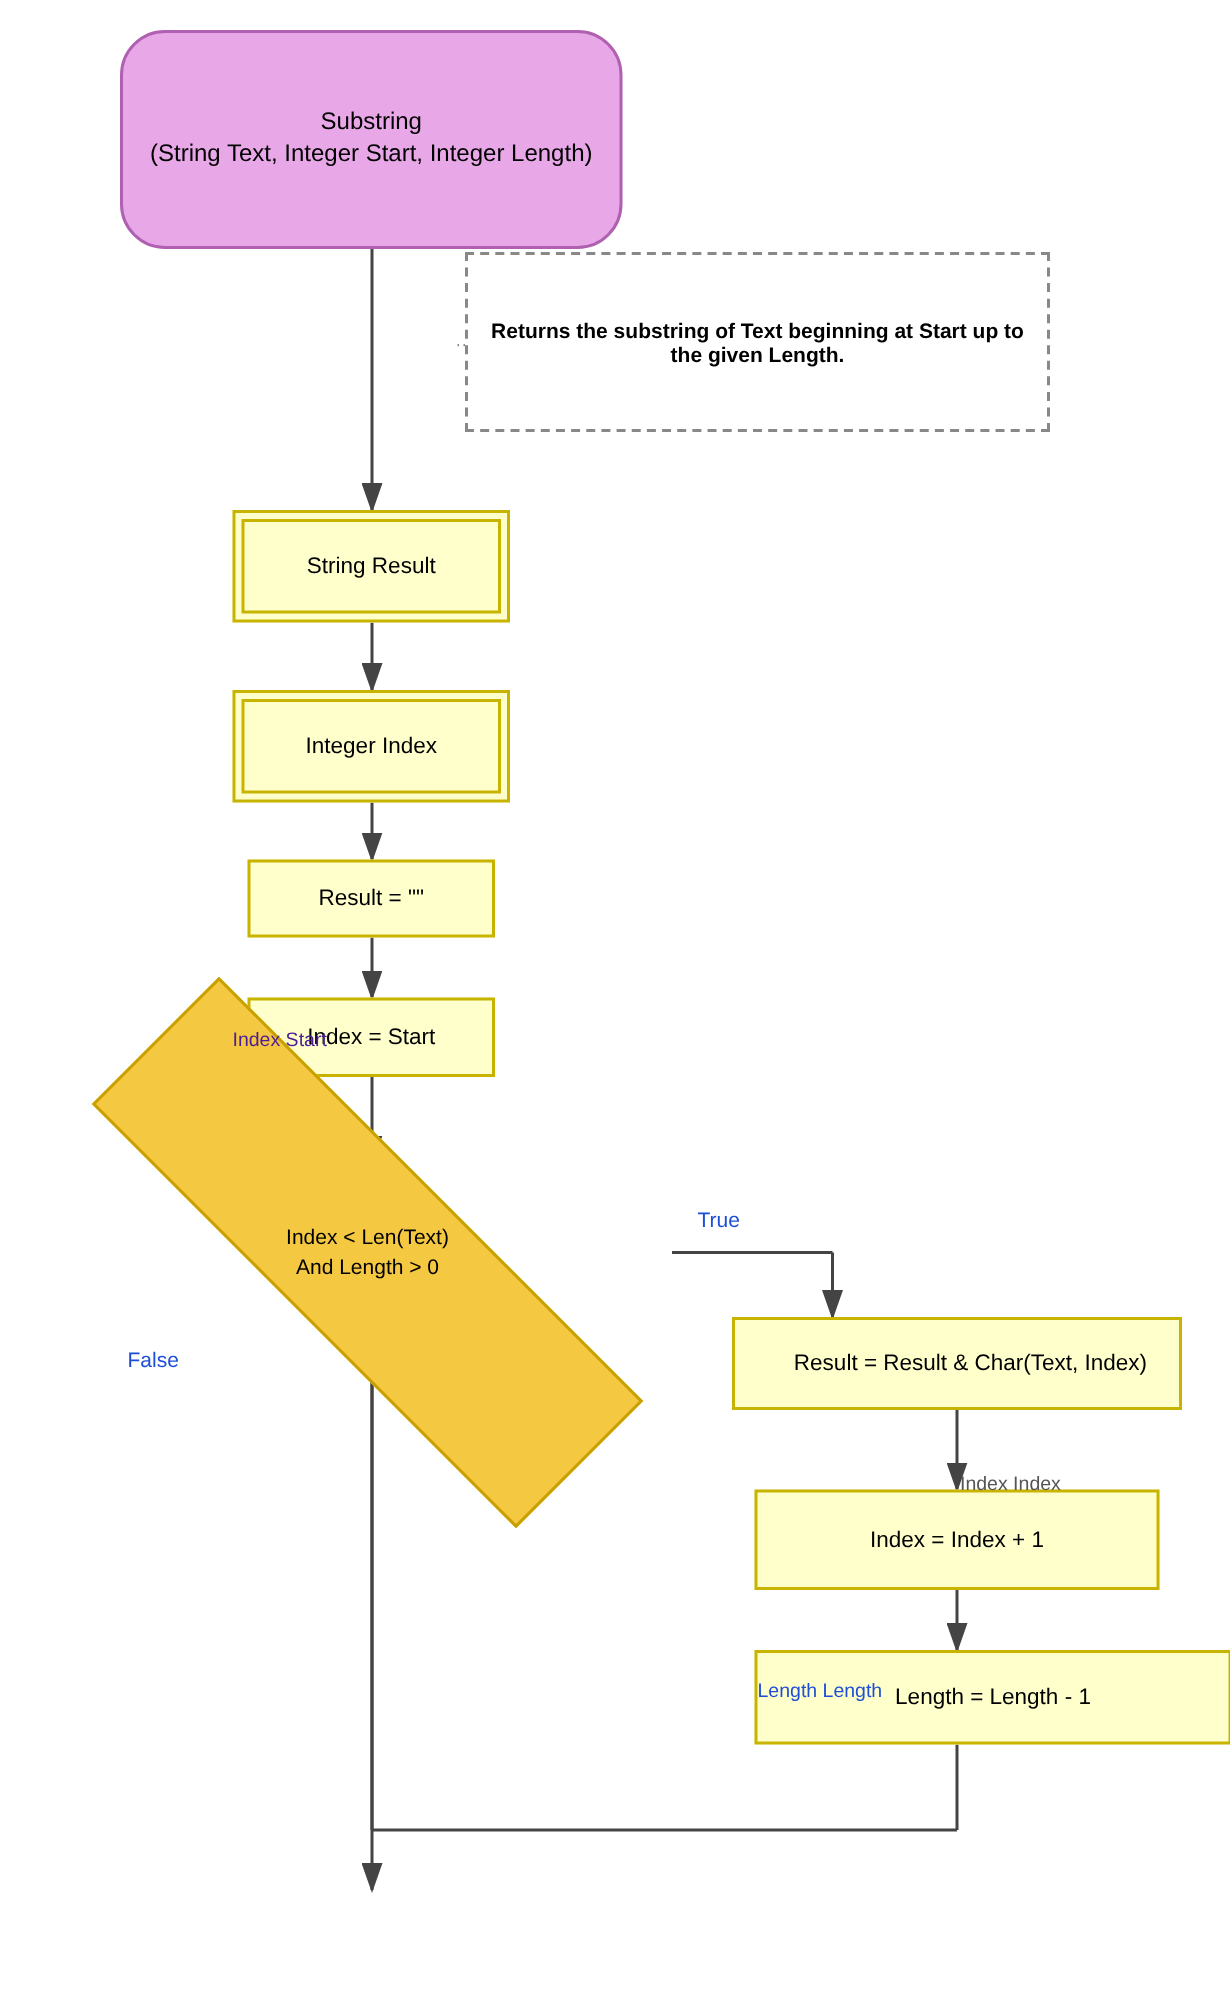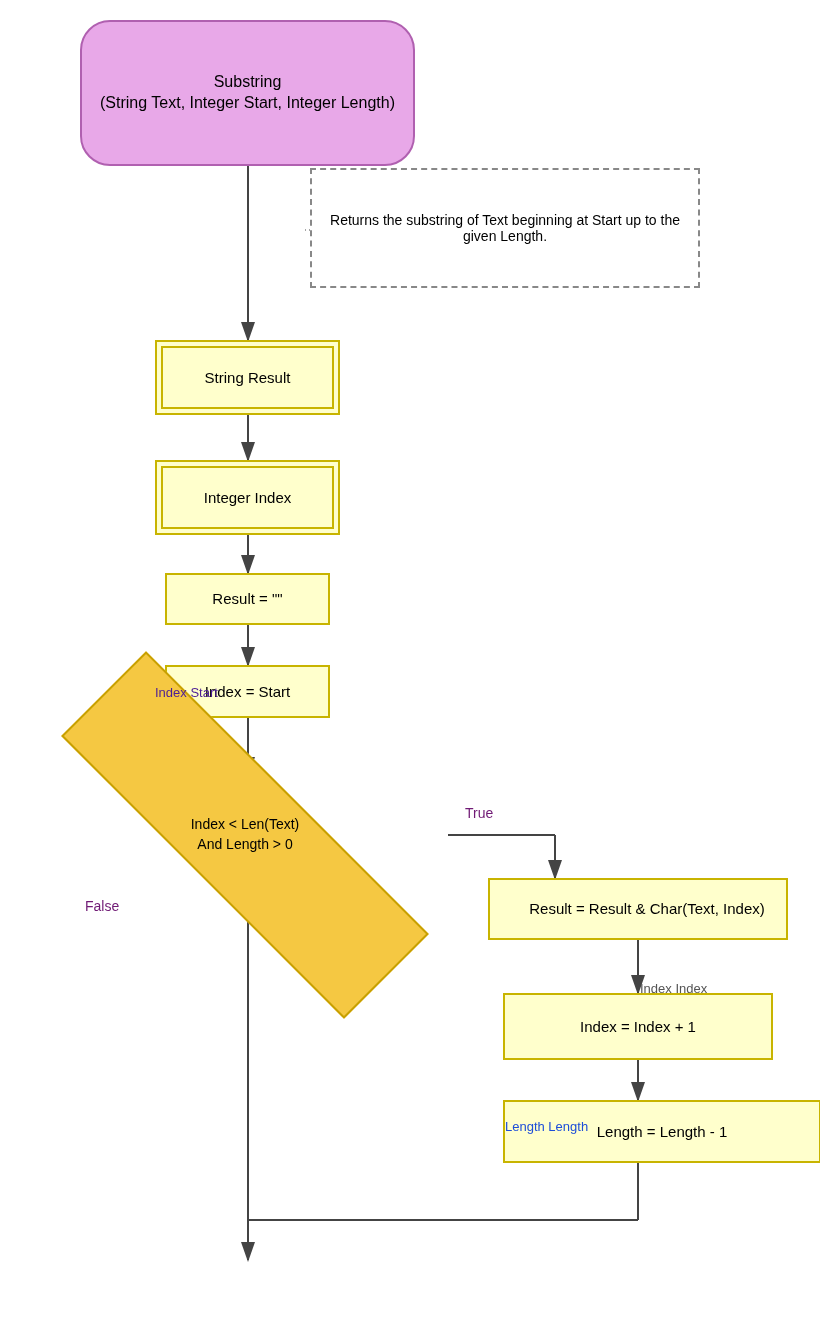--- a/index.html
+++ b/index.html
@@ -49,21 +49,21 @@
       position: absolute;
       top: 0;
       left: 0;
       width: 820px;
       height: 1343px;
       pointer-events: none;
     }
     .label {
       position: absolute;
       font-size: 14px;
-      color: #701a75;
+      color: #1d4ed8;
     }
   </style>
 </head>
 <body>
 
 <div id="diagram">
   <svg class="arrows" xmlns="http://www.w3.org/2000/svg">
     <defs>
       <marker id="arrowhead" markerWidth="10" markerHeight="7" refX="9" refY="3.5" orient="auto">
         <polygon points="0 0, 10 3.5, 0 7" fill="#444"></polygon>
@@ -94,21 +94,21 @@
     <line x1="248" y1="895" x2="248" y2="1260" stroke="#444" stroke-width="2" marker-end="url(#arrowhead)"></line>
 
     <line x1="330" y1="230" x2="305" y2="230" stroke="#888" stroke-width="1.5" stroke-dasharray="5,3"></line>
   </svg>
 
   <div class="node rounded-rect" style="left:80px; top:20px; width:335px; height:146px;">
     <span style="white-space:pre-line; font-size:16px;">Substring
 (String Text, Integer Start, Integer Length)</span>
   </div>
 
-  <div class="comment-box" style="left:310px; top:168px; width:390px; height:120px;">
+  <div class="comment-box" style="left:310px; top:168px; width:390px; height:120px;font-weight:bold;">
     <span>Returns the substring of Text beginning at Start up to the given Length.</span>
   </div>
 
   <div class="node" style="left:155px; top:340px; width:185px; height:75px; background:#ffffcc; border:2px solid #c8b400; position:absolute; display:flex; align-items:center; justify-content:center;">
     <div style="position:absolute; top:4px; left:4px; right:4px; bottom:4px; border:2px solid #c8b400;"></div>
     <span>String Result</span>
   </div>
 
   <div class="node" style="left:155px; top:460px; width:185px; height:75px; background:#ffffcc; border:2px solid #c8b400; position:absolute; display:flex; align-items:center; justify-content:center;">
     <div style="position:absolute; top:4px; left:4px; right:4px; bottom:4px; border:2px solid #c8b400;"></div>

